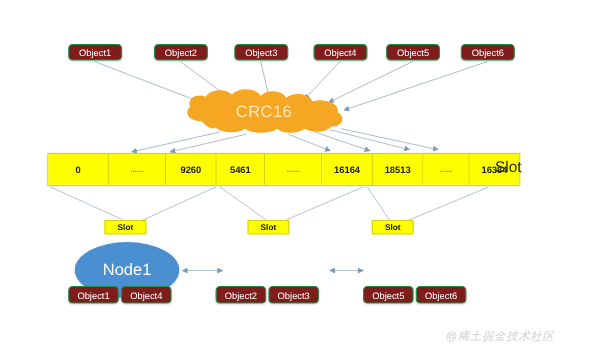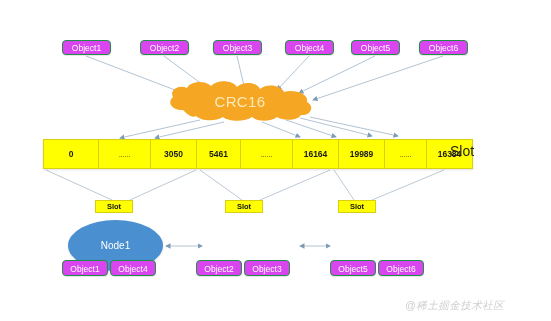--- a/index.html
+++ b/index.html
@@ -9,21 +9,21 @@
     font-family:"Liberation Sans","DejaVu Sans",sans-serif;
     overflow:hidden;
     position:relative;
   }
   #stage{position:absolute;left:0;top:0;width:551px;height:321px;}
 
   .lines{position:absolute;left:0;top:0;width:551px;height:321px;pointer-events:none;}
 
   .obj{
     position:absolute;
-    background:#d946ef;
+    background:#7f1d1d;
     border:1px solid #1e9244;
     border-radius:4px;
     color:#ffffff;
     font-size:8.5px;
     line-height:15px;
     height:15px;
     text-align:center;
     white-space:nowrap;
     box-sizing:border-box;
     box-shadow:0 1px 1px rgba(0,0,0,.10);
@@ -66,21 +66,21 @@
     background:#ffff00;border:1px solid #d8cf12;
     font-size:7.5px;line-height:12px;text-align:center;
     color:#111;box-sizing:border-box;font-weight:bold;
   }
 
   .node{
     position:absolute;width:95px;height:51px;
     background:#4a8fd0;
     border-radius:50%;
     color:#ffffff;
-    font-size:10px;
+    font-size:15px;
     display:flex;align-items:center;justify-content:center;
     box-shadow:0 1px 2px rgba(0,0,0,.12);
   }
 
   .watermark{
     position:absolute;left:405px;top:299px;
     font-size:10.5px;color:#cfcfcf;
     white-space:nowrap;
     letter-spacing:.5px;
     font-style:italic;
@@ -151,25 +151,25 @@
   <div class="obj obj-top" style="left:62px;top:40px;">Object1</div>
   <div class="obj obj-top" style="left:140px;top:40px;">Object2</div>
   <div class="obj obj-top" style="left:213px;top:40px;">Object3</div>
   <div class="obj obj-top" style="left:285px;top:40px;">Object4</div>
   <div class="obj obj-top" style="left:351px;top:40px;">Object5</div>
   <div class="obj obj-top" style="left:419px;top:40px;">Object6</div>
 
   <div class="slotbar">
     <div class="slotcell" style="width:55px;">0</div>
     <div class="slotcell dots" style="width:52px;">......</div>
-    <div class="slotcell" style="width:46px;">3050</div>
+    <div class="slotcell" style="width:46px;">9260</div>
     <div class="slotcell" style="width:44px;">5461</div>
     <div class="slotcell dots" style="width:52px;">......</div>
     <div class="slotcell" style="width:46px;">16164</div>
-    <div class="slotcell" style="width:46px;">19989</div>
+    <div class="slotcell" style="width:46px;">18513</div>
     <div class="slotcell dots" style="width:42px;">......</div>
     <div class="slotcell" style="width:45px;">16384</div>
   </div>
   <div class="slot-word">Slot</div>
 
   <div class="slottag" style="left:95px;top:200px;">Slot</div>
   <div class="slottag" style="left:225px;top:200px;">Slot</div>
   <div class="slottag" style="left:338px;top:200px;">Slot</div>
 
   <div class="node" style="left:68px;top:220px;">Node1</div>

